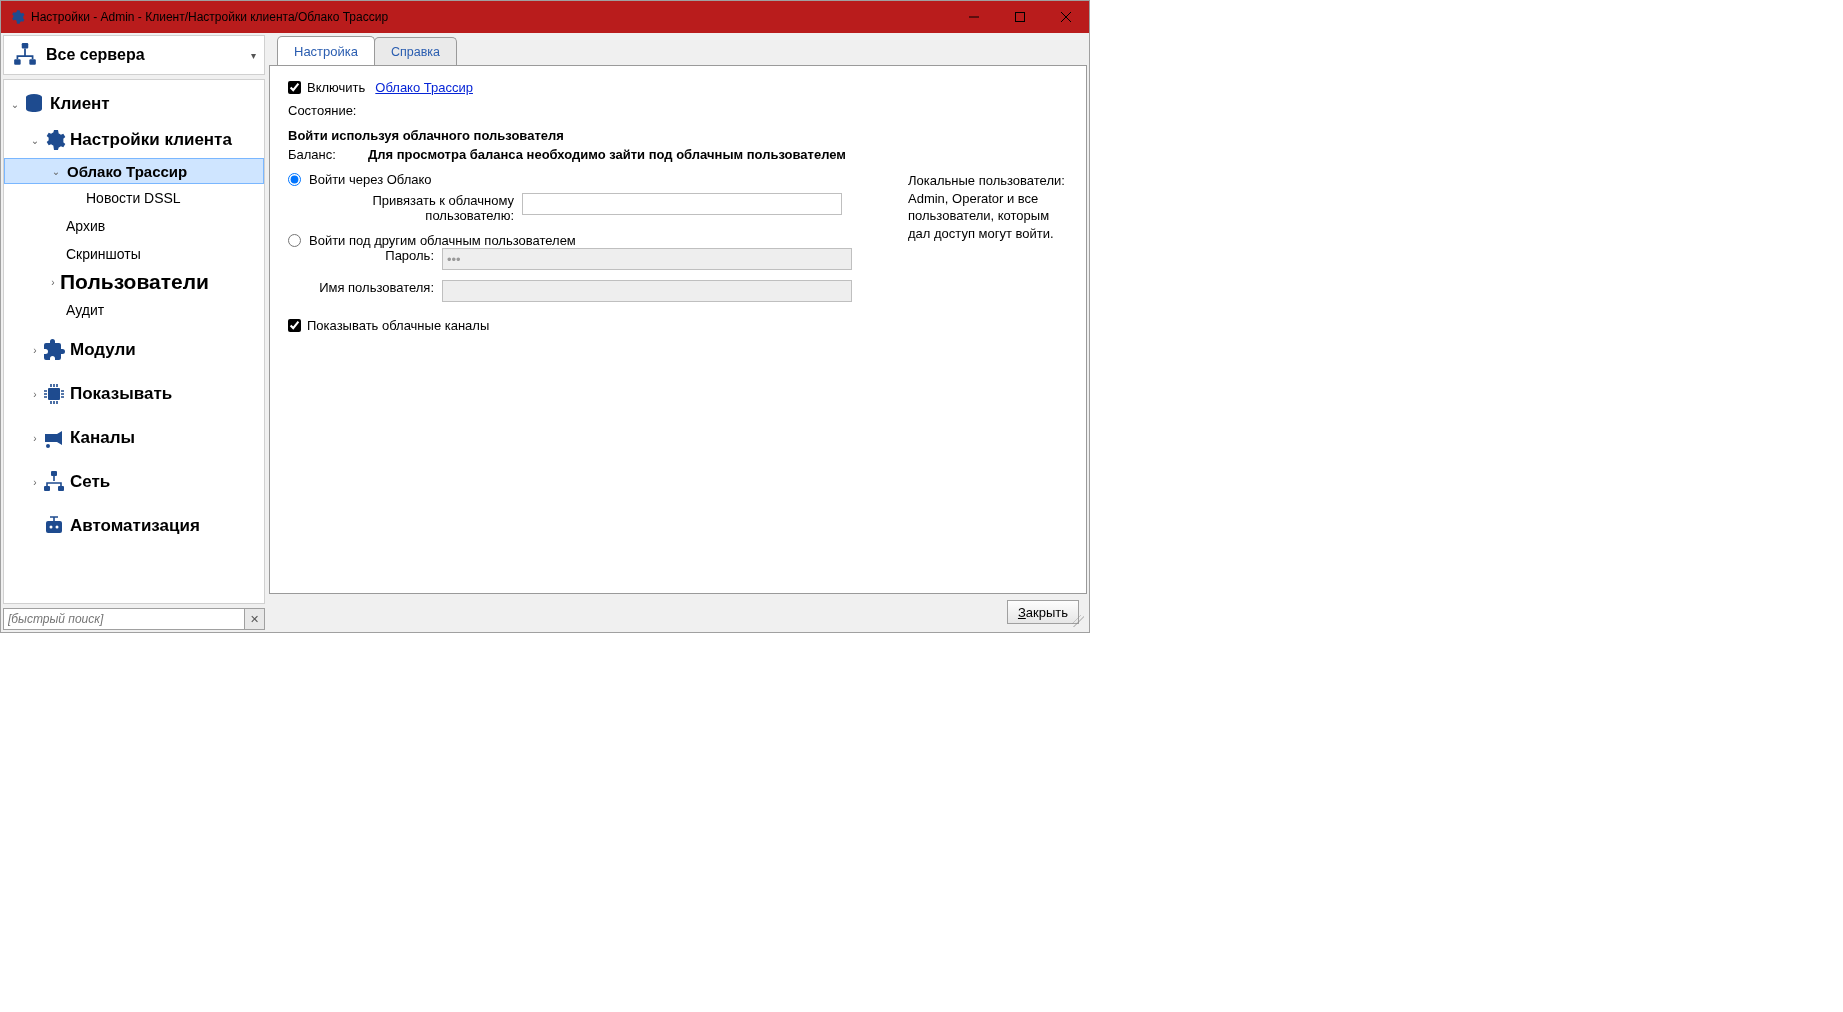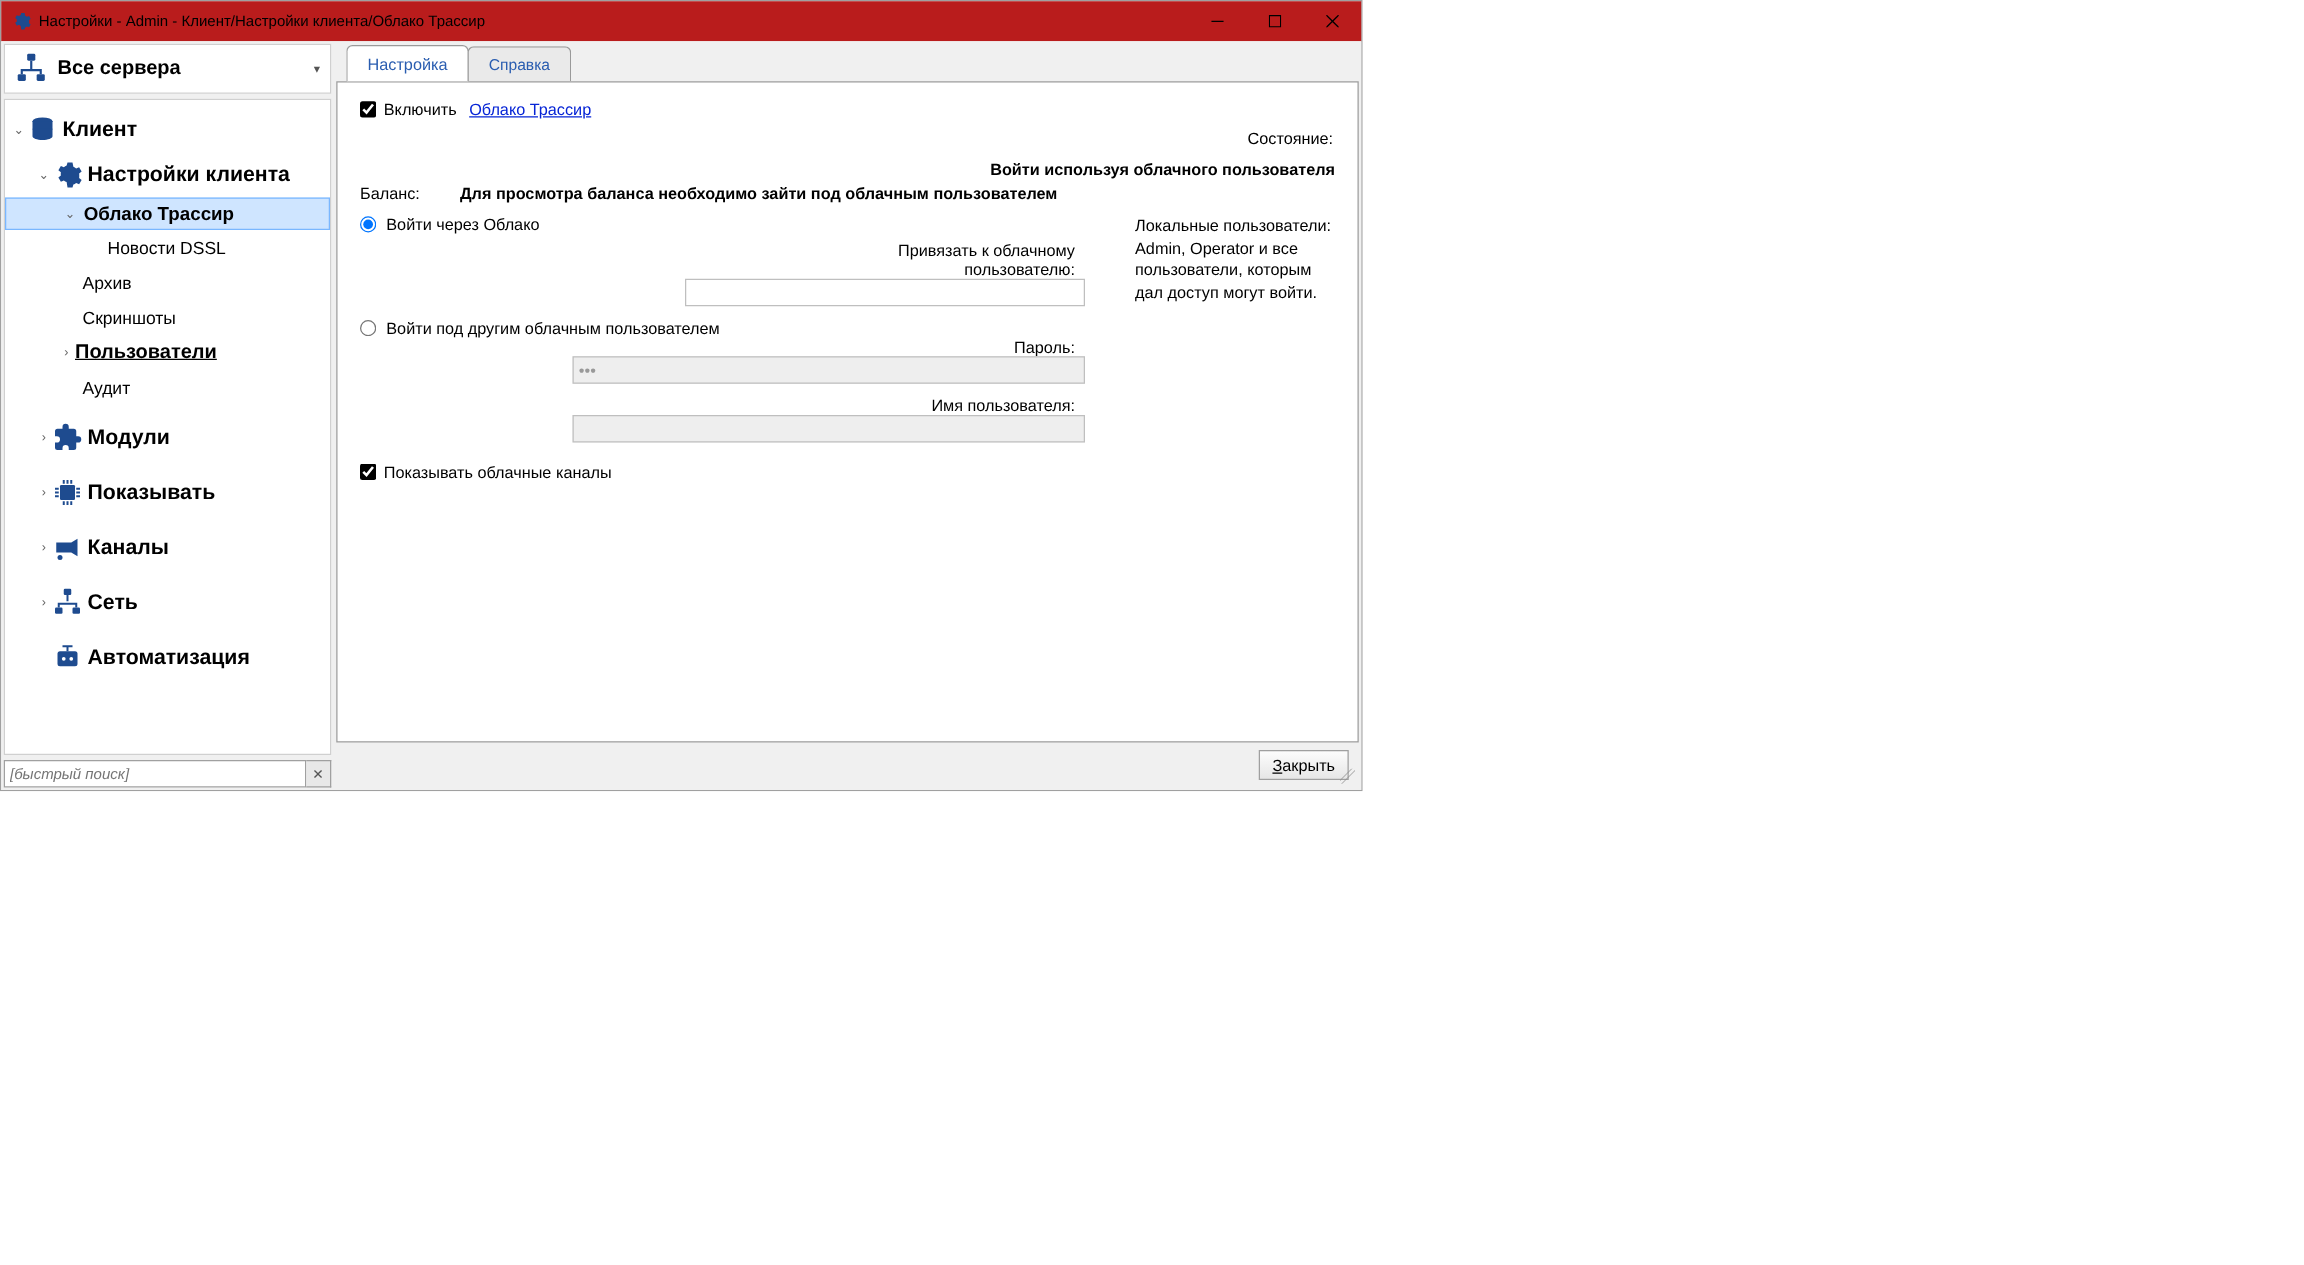--- a/index.html
+++ b/index.html
@@ -44,31 +44,31 @@
 .quicksearch input { flex: 1; height: 22px; border: 1px solid #a0a0a0; padding: 0 4px; font-style: italic; color: #888; font-size: 12px; background: #fff; font-family: inherit; }
 .quicksearch .clear { width: 20px; height: 22px; border: 1px solid #a0a0a0; border-left: none; display: flex; align-items: center; justify-content: center; cursor: default; background: #e8e8e8; font-size: 11px; color: #555; }
 
 .main { flex: 1; display: flex; flex-direction: column; min-height: 0; }
 .tabs { height: 30px; display: flex; align-items: flex-end; padding-left: 8px; gap: 0; }
 .tab { height: 28px; padding: 0 16px; display: flex; align-items: center; border: 1px solid #9a9a9a; border-bottom: none; border-radius: 5px 5px 0 0; background: #eaeaea; margin-right: -1px; cursor: default; position: relative; }
 .tab.active { background: #fff; color: #2a5db0; font-weight: 500; z-index: 2; height: 29px; }
 .tab:not(.active) { color: #2a5db0; font-size: 12.5px; }
 
 .content { flex: 1; background: #fff; border: 1px solid #9a9a9a; padding: 14px 18px; position: relative; overflow: auto; }
-.row { display: flex; align-items: flex-end; margin-bottom: 8px; gap: 10px; }
+.row { display: flex; align-items: flex-start; margin-bottom: 8px; gap: 10px; }
 .chk { accent-color: #000; }
 a.cloud-link { color: #0624d6; text-decoration: underline; }
 .kv-label { width: 70px; }
 .kv-value.bold { font-weight: bold; }
 
 .login-block { margin-top: 10px; display: flex; gap: 40px; }
 .login-left { width: 580px; }
 .login-right { width: 160px; font-size: 13px; line-height: 1.35; }
 .radio-row { display: flex; align-items: center; gap: 8px; margin-bottom: 6px; }
-.form-row { display: flex; align-items: flex-end; margin: 4px 0 10px 24px; flex-direction: column; }
+.form-row { display: flex; align-items: flex-start; margin: 4px 0 10px 24px; }
 .form-row .flabel { width: 210px; text-align: right; padding-right: 8px; }
 .form-row .flabel.short { width: 130px; }
 input.text { width: 320px; height: 22px; border: 1px solid #bfbfbf; padding: 0 4px; background: #fff; font-family: inherit; font-size: 13px; }
 input.text:disabled { background: #eee; color: #999; }
 
 .footer { height: 36px; display: flex; align-items: center; justify-content: flex-end; padding: 0 8px; }
 .btn { min-width: 72px; height: 24px; background: linear-gradient(#fdfdfd,#e6e6e6); border: 1px solid #a0a0a0; border-radius: 0; font-size: 13px; cursor: default; font-family: inherit; }
 .resize-grip { position: absolute; right: 3px; bottom: 3px; width: 12px; height: 12px; opacity: .4; }
 .resize-grip::before { content: ''; position: absolute; right: 0; bottom: 0; width: 12px; height: 12px; background:
   linear-gradient(135deg, transparent 6px, #888 6px, #888 7px, transparent 7px, transparent 9px, #888 9px, #888 10px, transparent 10px); }
@@ -153,21 +153,21 @@
         <div class="tree-item indent-2">
           <span class="exp"></span>
           <span class="label" style="font-size:14px;">Архив</span>
         </div>
         <div class="tree-item indent-2">
           <span class="exp"></span>
           <span class="label" style="font-size:14px;">Скриншоты</span>
         </div>
         <div class="tree-item indent-2">
           <span class="exp" style="width:10px;">›</span>
-          <span class="label" style="font-weight:bold;font-size:16px;margin-left:2px;text-decoration:underline;">Пользователи</span>
+          <span class="label" style="font-weight:bold;font-size:21px;margin-left:2px;">Пользователи</span>
         </div>
         <div class="tree-item indent-2">
           <span class="exp"></span>
           <span class="label" style="font-size:14px;">Аудит</span>
         </div>
         <div class="tree-item big bold indent-1" style="margin-top:8px;">
           <span class="exp">›</span>
           <span class="icon">
               <svg viewBox="0 0 24 24" fill="currentColor">
                 <path d="M20.5 11H19V7a2 2 0 0 0-2-2h-4V3.5a2.5 2.5 0 0 0-5 0V5H4a2 2 0 0 0-2 2v4h1.5a2.5 2.5 0 0 1 0 5H2v4a2 2 0 0 0 2 2h4v-1.5a2.5 2.5 0 0 1 5 0V22h4a2 2 0 0 0 2-2v-4h1.5a2.5 2.5 0 0 0 0-5z"></path>

